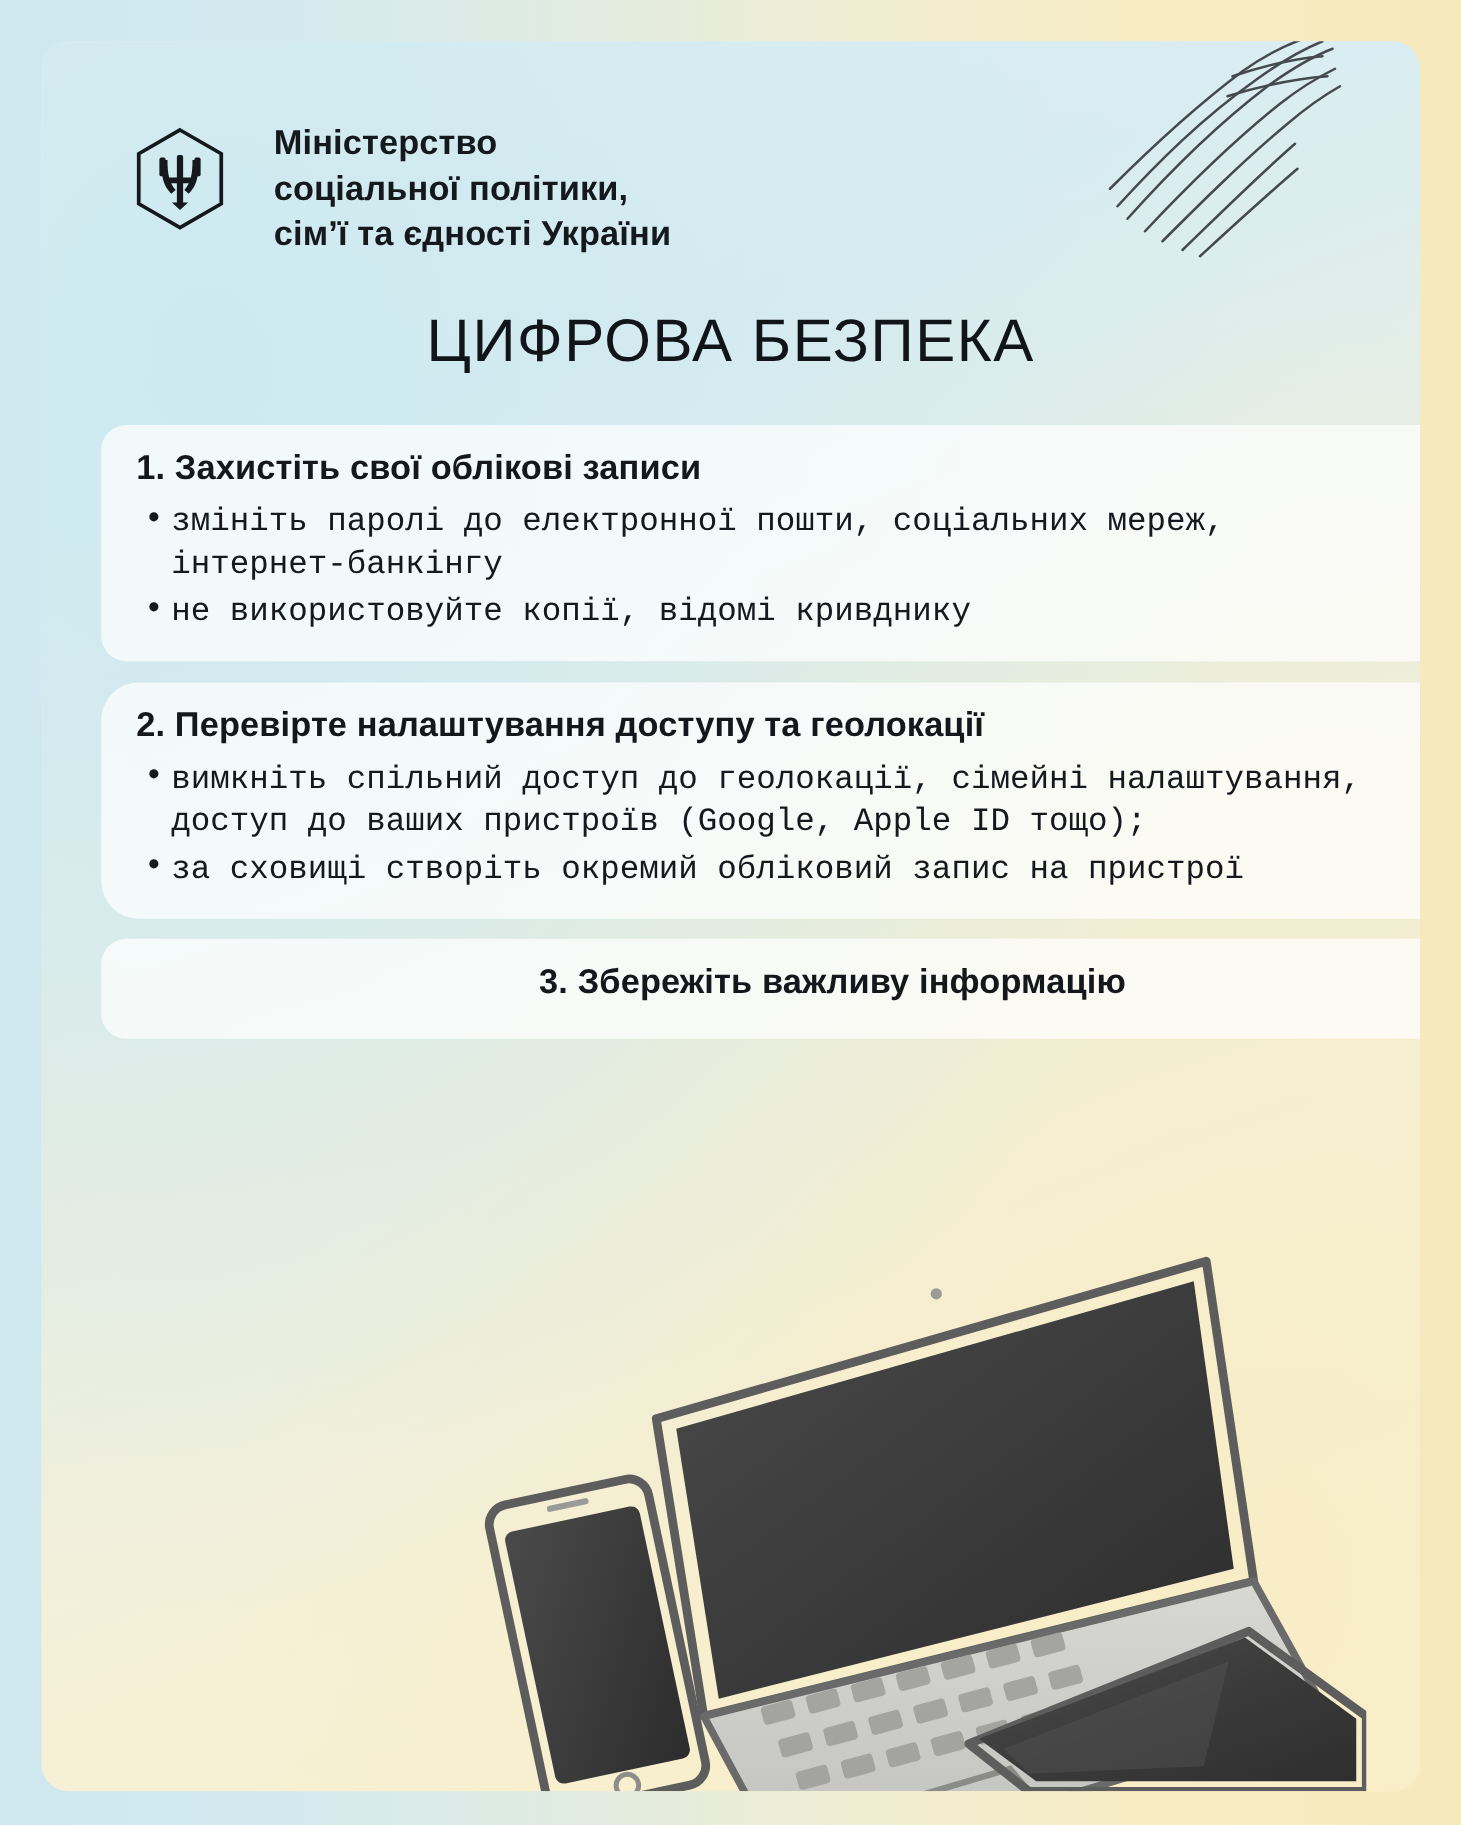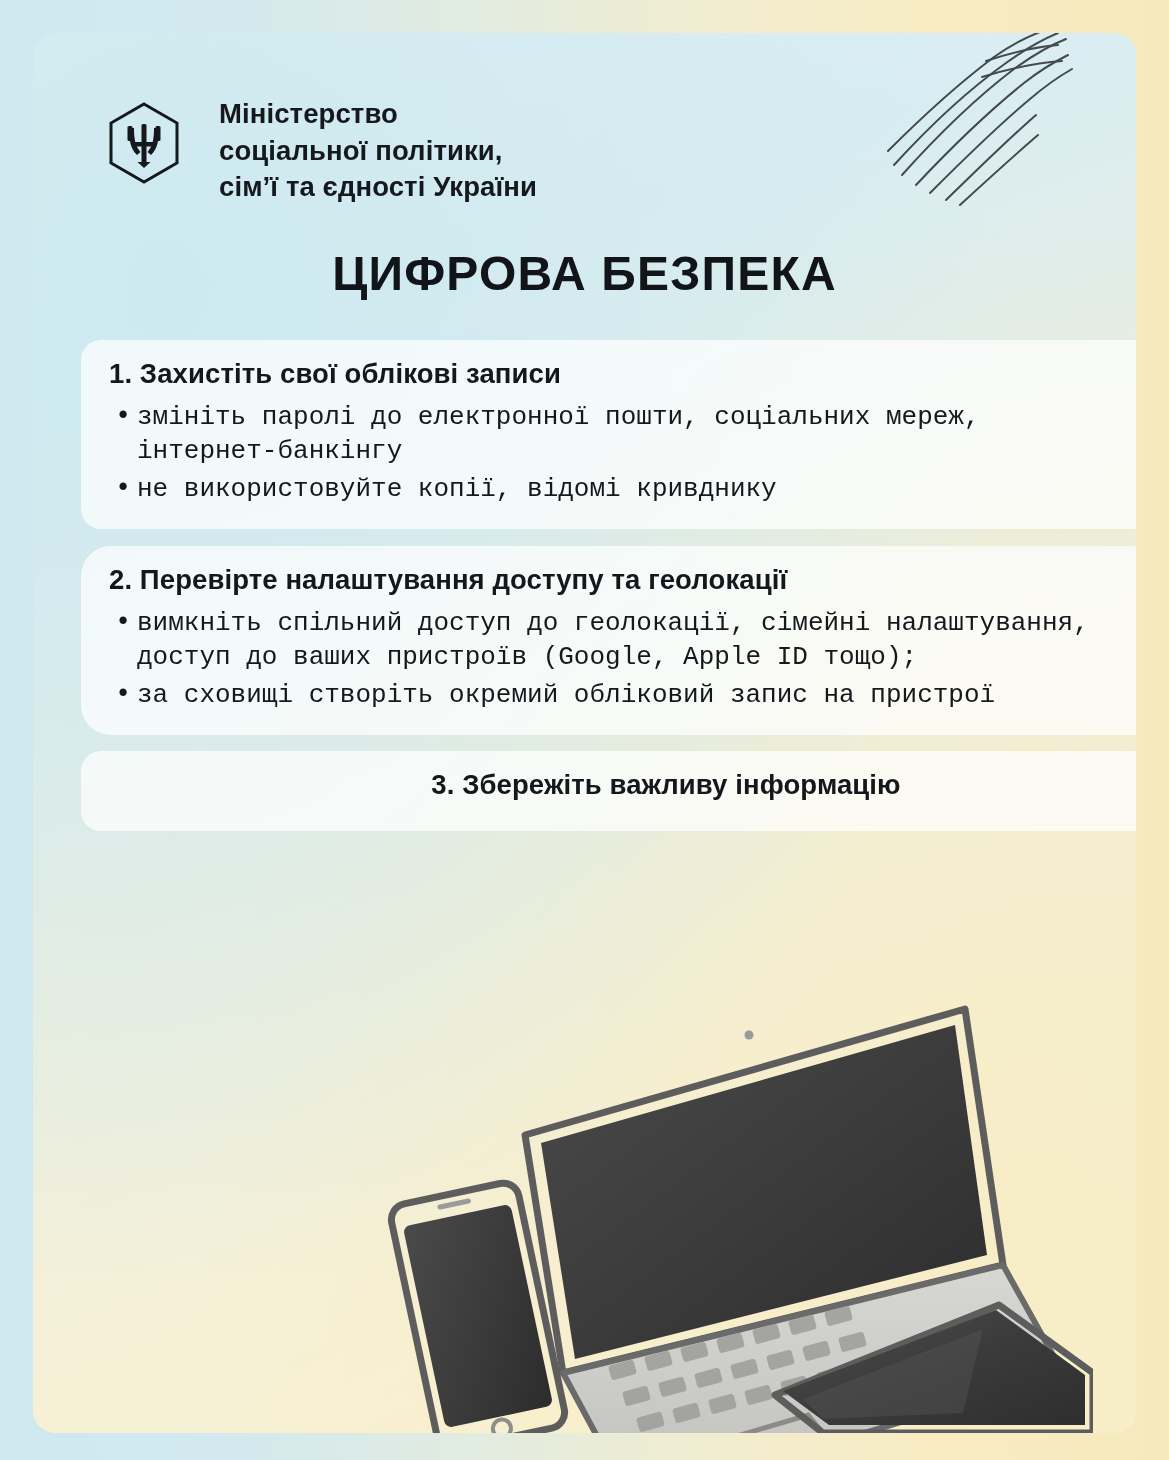--- a/index.html
+++ b/index.html
@@ -92,21 +92,21 @@
   }
 
   
   .title {
     position: absolute;
     left: 0;
     right: 0;
     top: 213px;
     text-align: center;
     font-size: 48px;
-    font-weight: bold;
+    font-weight: normal;
     letter-spacing: 1.2px;
     color: #111418;
   }
 
   
   .section {
     position: absolute;
     left: 48px;
     width: 1168px;
     border-radius: 20px;

